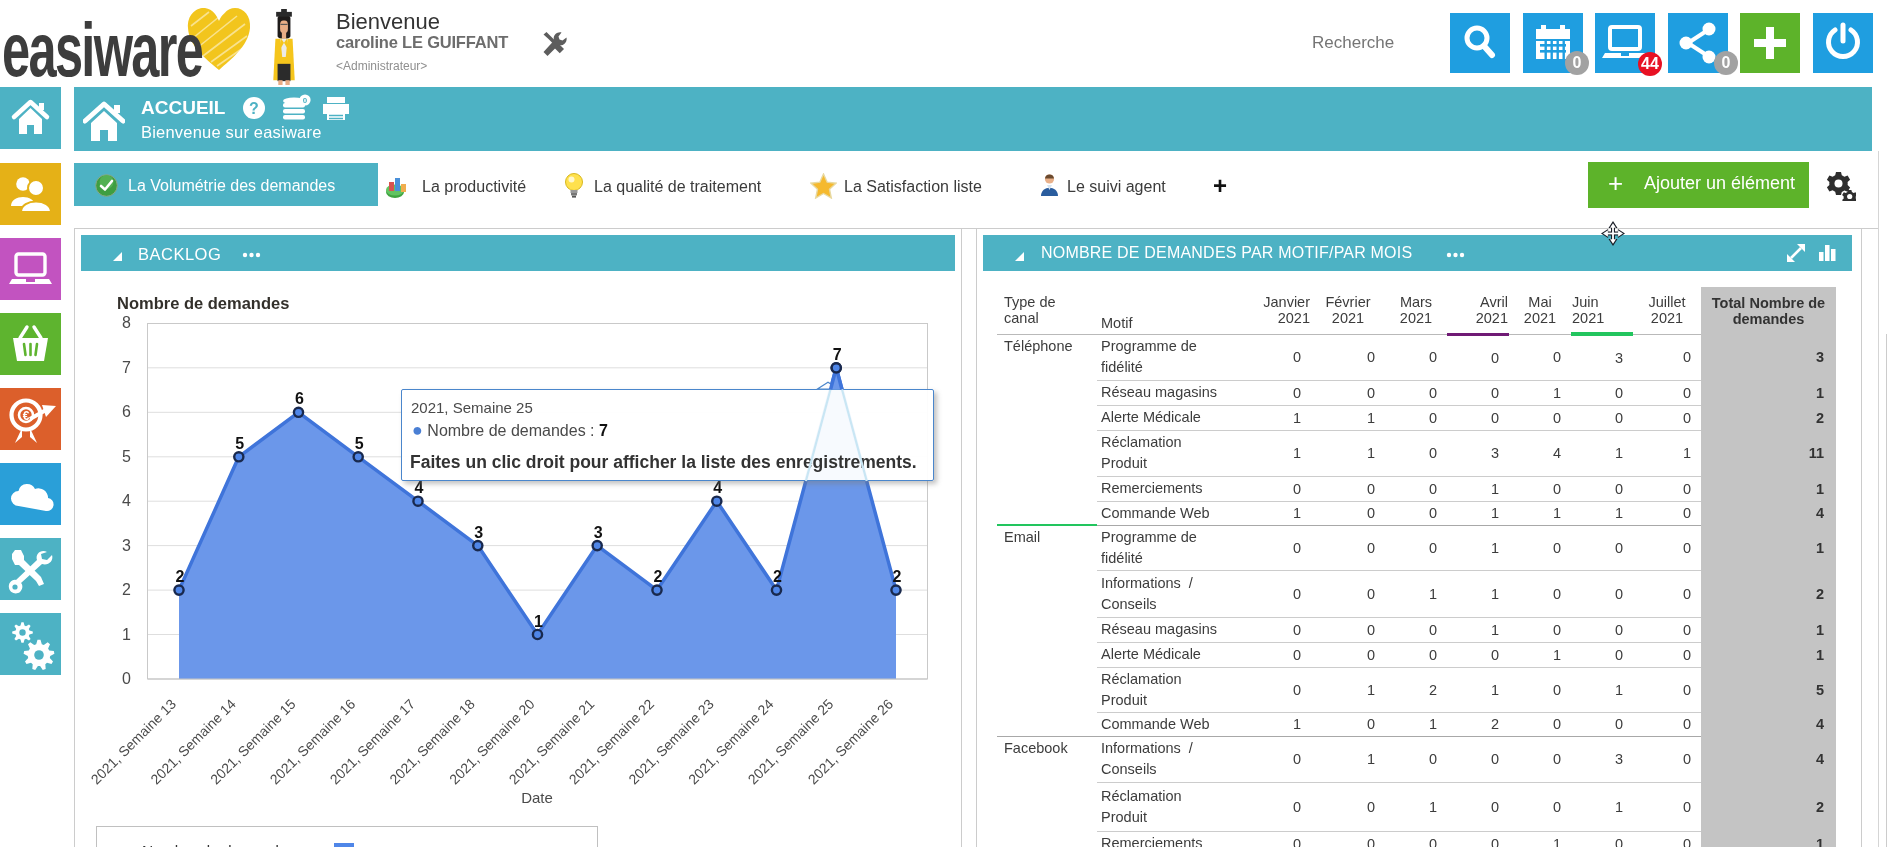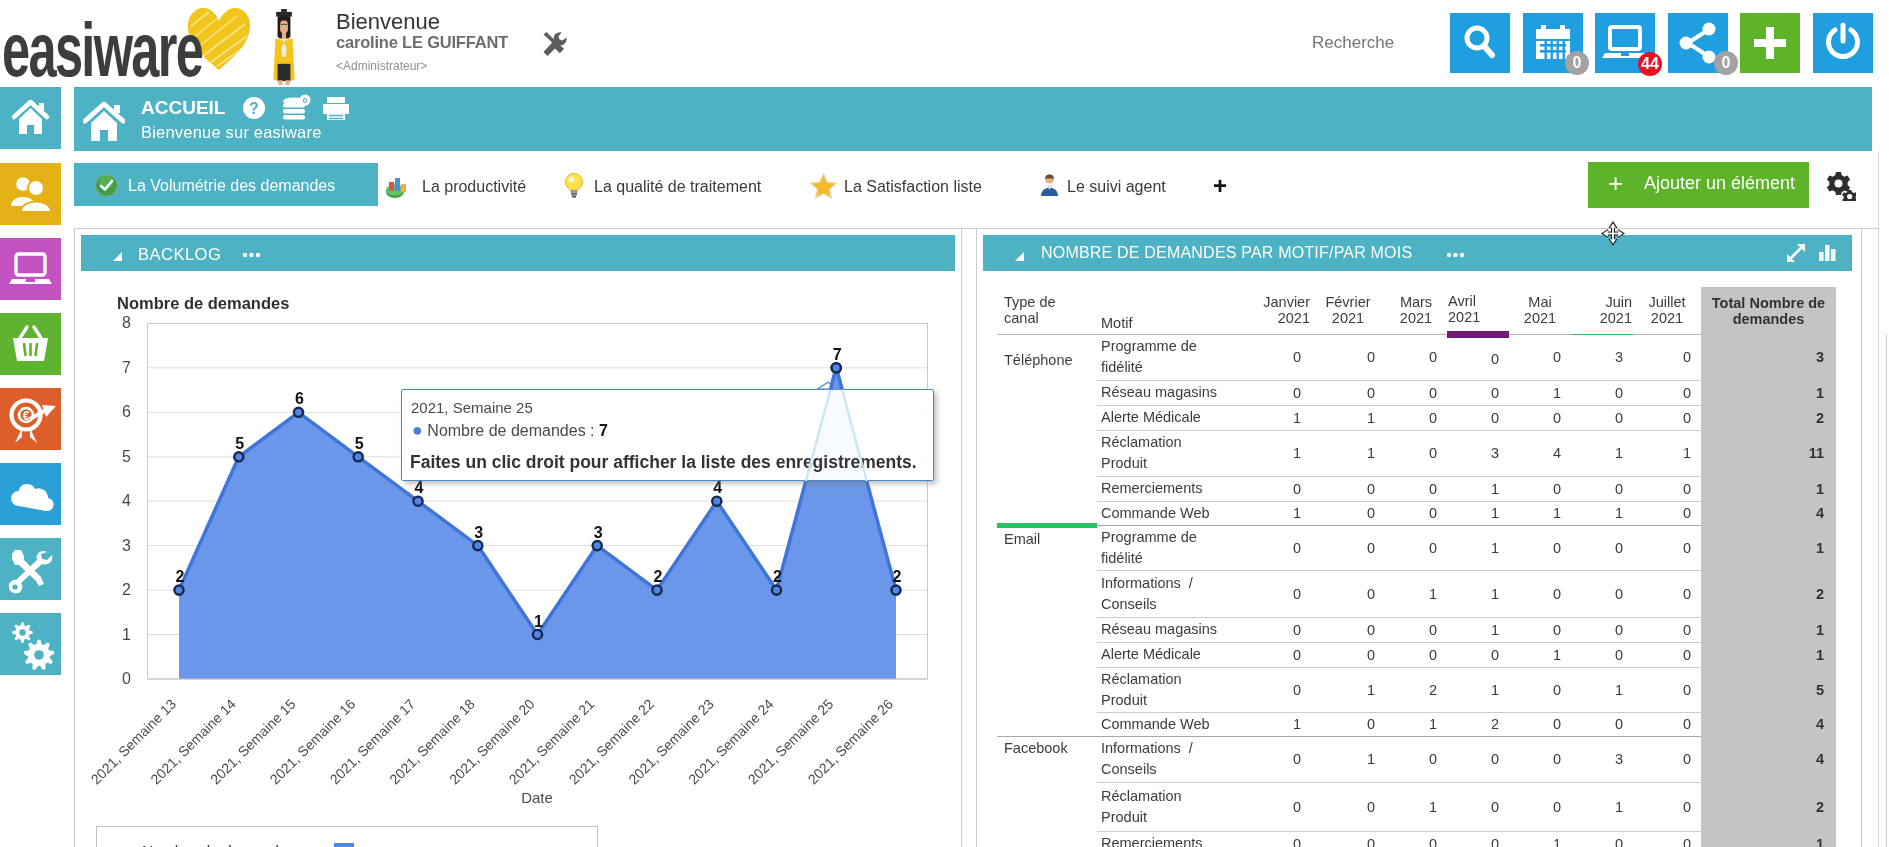--- a/index.html
+++ b/index.html
@@ -364,28 +364,28 @@
       <col style="width:68px">
       <col style="width:135px">
     </colgroup>
 <tbody>
       <tr style="height:47px;">
         <td style="border-bottom:1px solid #b9b9b9;vertical-align:middle;padding-left:7px;">Type de<br>canal</td>
         <td style="border-bottom:1px solid #b9b9b9;vertical-align:bottom;padding-bottom:3px;padding-left:4px;">Motif</td>
         <td style="border-bottom:1px solid #b9b9b9;text-align:right;vertical-align:middle;">Janvier<br>2021</td>
         <td style="border-bottom:1px solid #b9b9b9;text-align:center;vertical-align:middle;">Février<br>2021</td>
         <td style="border-bottom:1px solid #b9b9b9;text-align:center;vertical-align:middle;">Mars<br>2021</td>
-        <td style="border-bottom:7px solid #701a75;text-align:left;vertical-align:middle;">Avril<br>2021</td>
+        <td style="border-bottom:3px solid #701a75;text-align:right;vertical-align:middle;">Avril<br>2021</td>
         <td style="border-bottom:1px solid #b9b9b9;text-align:center;vertical-align:middle;">Mai<br>2021</td>
-        <td style="border-bottom:1px solid #22c55e;text-align:right;vertical-align:middle;">Juin<br>2021</td>
+        <td style="border-bottom:4px solid #22c55e;text-align:left;vertical-align:middle;">Juin<br>2021</td>
         <td style="border-bottom:1px solid #b9b9b9;text-align:center;vertical-align:middle;">Juillet<br>2021</td>
         <td style="background:#c4c4c4;text-align:center;font-weight:bold;color:#333;vertical-align:middle;">Total Nombre de<br>demandes</td>
       </tr>
 <tr style="height:46px;">
-        <td rowspan="6" style="vertical-align:top;padding-top:17px;padding-left:7px;border-bottom:5px solid #22c55e;">Téléphone</td>
+        <td rowspan="6" style="vertical-align:top;padding-top:3px;padding-left:7px;border-bottom:2px solid #22c55e;">Téléphone</td>
         <td style="border-bottom:1px solid #ccc;vertical-align:middle;line-height:21px;padding-left:4px;">Programme de<br>fidélité</td>
         <td style="border-bottom:1px solid #ccc;text-align:right;padding-right:10px;vertical-align:middle;">0</td>
         <td style="border-bottom:1px solid #ccc;text-align:right;padding-right:10px;vertical-align:middle;">0</td>
         <td style="border-bottom:1px solid #ccc;text-align:right;padding-right:10px;vertical-align:middle;">0</td>
         <td style="border-bottom:1px solid #ccc;text-align:right;padding-right:10px;vertical-align:middle;">0</td>
         <td style="border-bottom:1px solid #ccc;text-align:right;padding-right:10px;vertical-align:middle;">0</td>
         <td style="border-bottom:1px solid #ccc;text-align:right;padding-right:10px;vertical-align:middle;">3</td>
         <td style="border-bottom:1px solid #ccc;text-align:right;padding-right:10px;vertical-align:middle;">0</td>
         <td style="background:#c4c4c4;text-align:right;padding-right:12px;font-weight:bold;color:#333;vertical-align:middle;">3</td>
       </tr>

